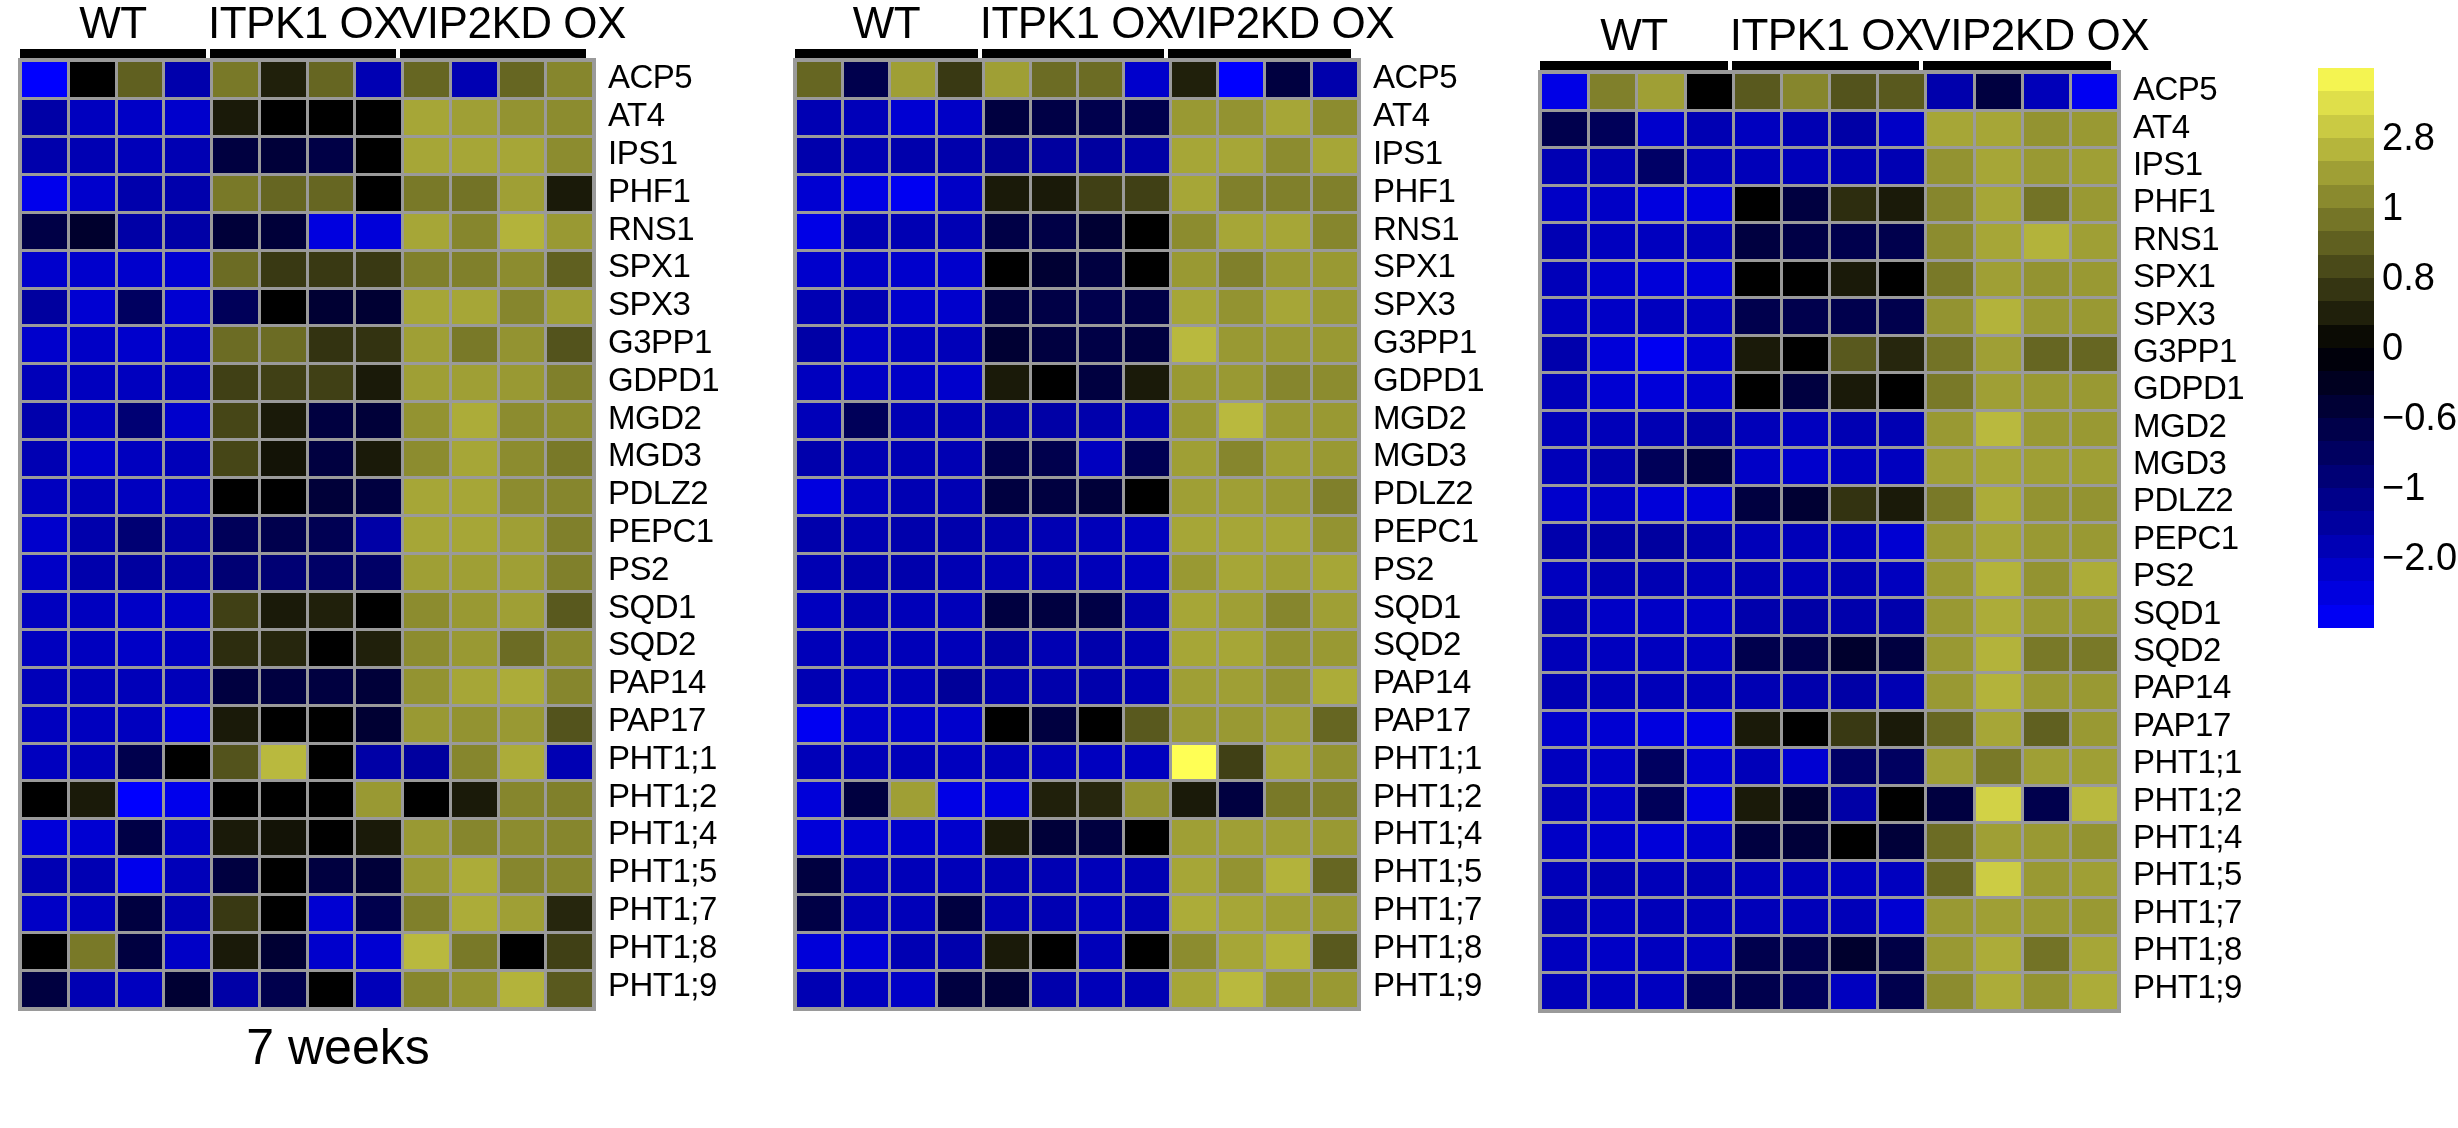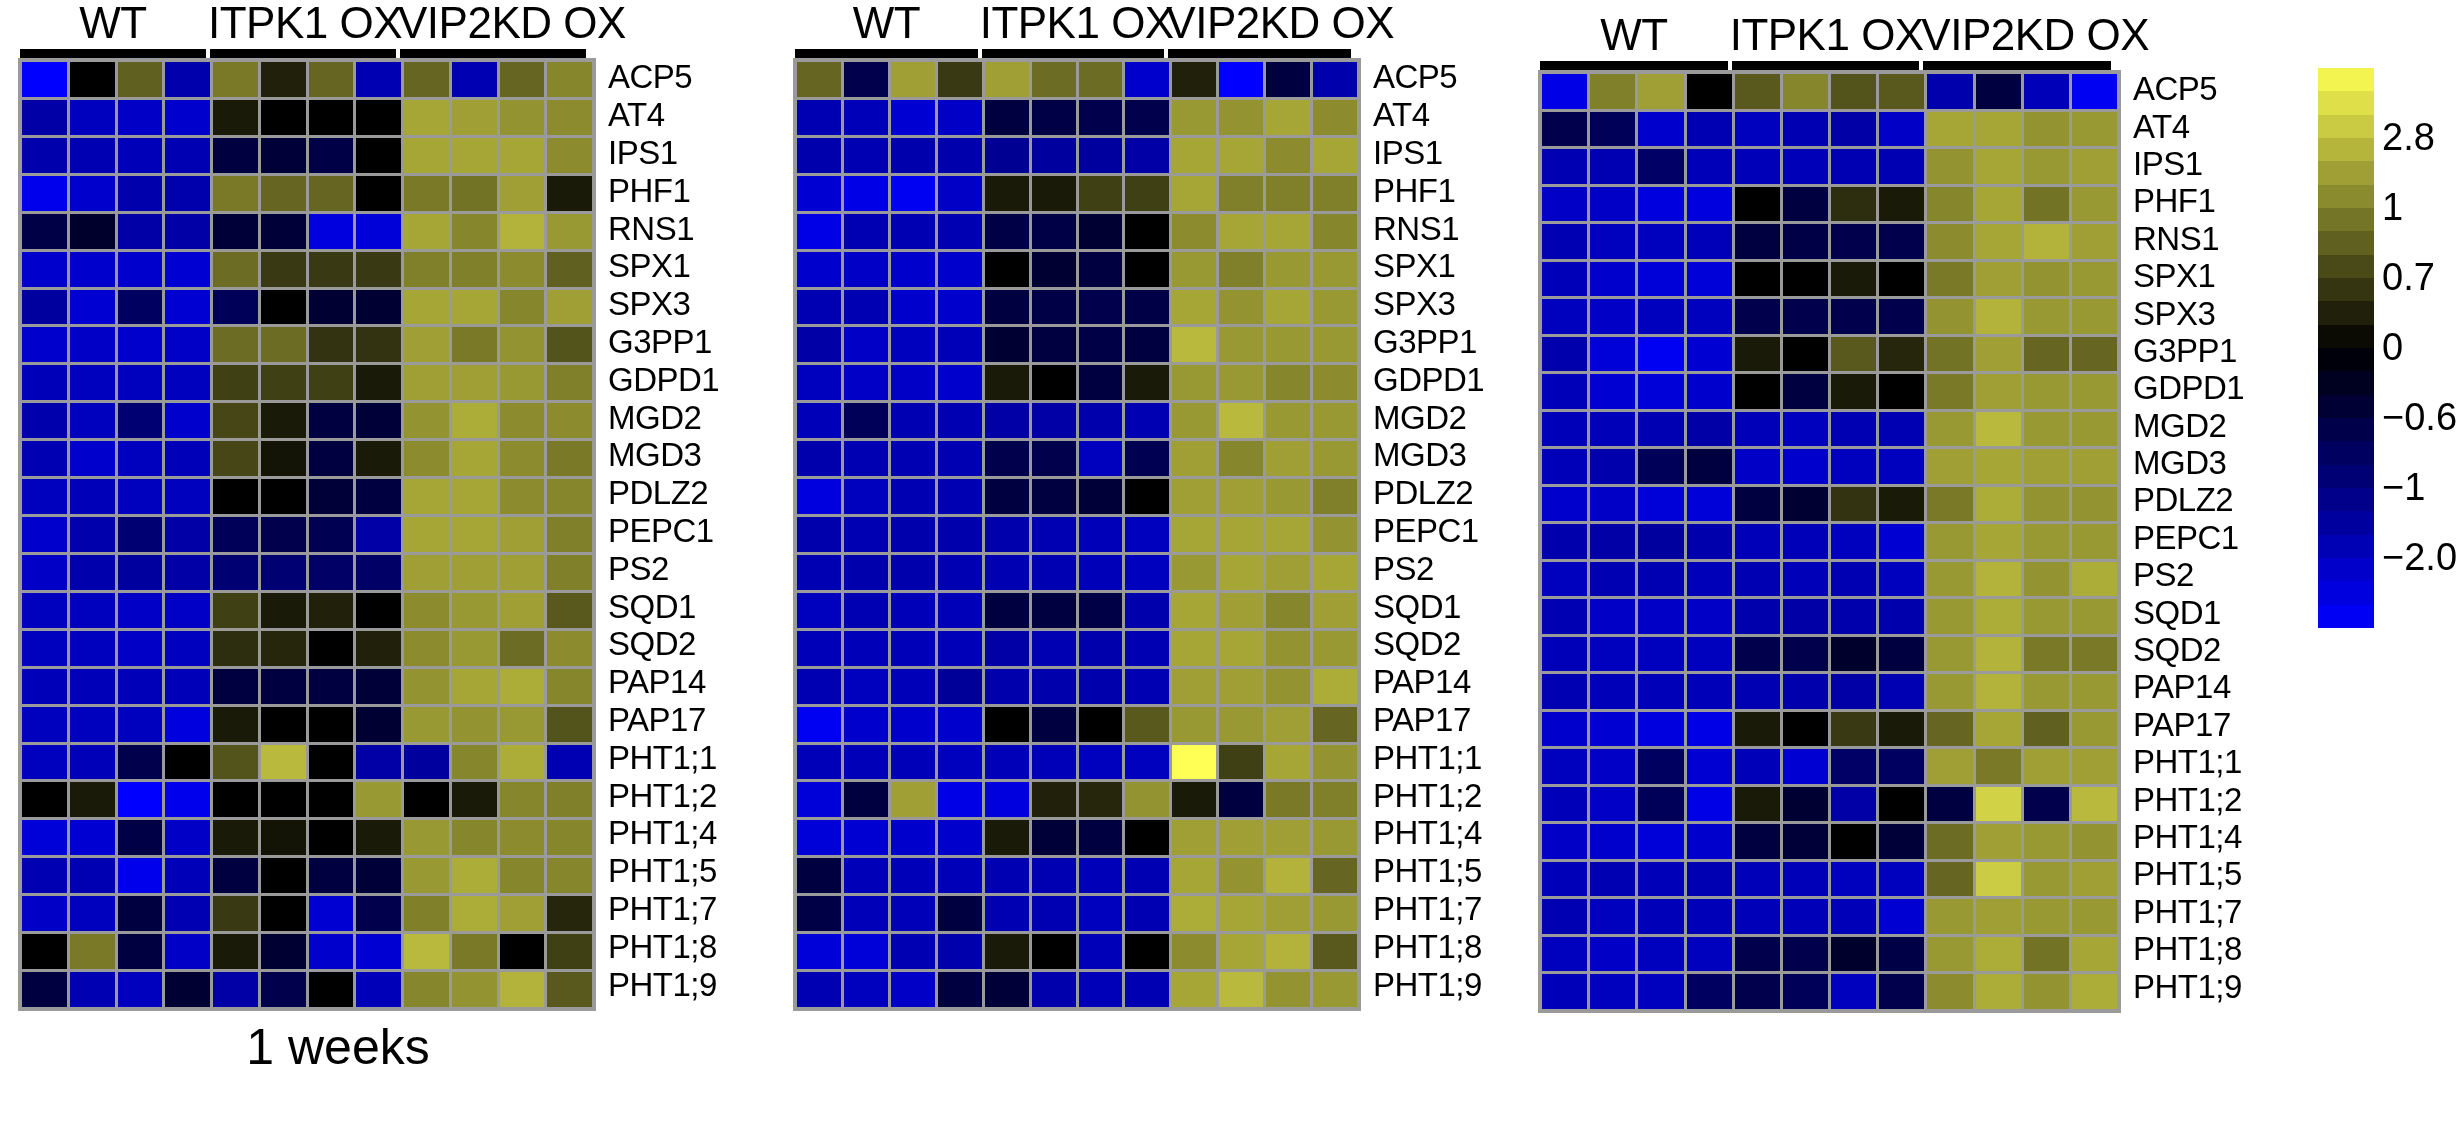--- a/index.html
+++ b/index.html
@@ -411,21 +411,21 @@
             <div class="row-label" style="height: 37.8px; font-size: 33px;">PHT1;1</div>
             <div class="row-label" style="height: 37.8px; font-size: 33px;">PHT1;2</div>
             <div class="row-label" style="height: 37.8px; font-size: 33px;">PHT1;4</div>
             <div class="row-label" style="height: 37.8px; font-size: 33px;">PHT1;5</div>
             <div class="row-label" style="height: 37.8px; font-size: 33px;">PHT1;7</div>
             <div class="row-label" style="height: 37.8px; font-size: 33px;">PHT1;8</div>
             <div class="row-label" style="height: 37.8px; font-size: 33px;">PHT1;9</div>
           </div>
       </div>
     </div>
-    <div class="time-label" style="left:0px; top:1018px; width:640px;">1 weeks</div>
+    <div class="time-label" style="left:0px; top:1018px; width:640px;">7 weeks</div>
   </div>
 
   <div class="panel" id="panel-1" style="left:793px; width:760px;">
     <div class="panel-inner">
       <div class="group-headers" style="width: 560px;">
           <div class="group" style="left: 0px; width: 186.667px; height: 58px;">
             <div class="group-label">WT</div>
             <div class="group-rule"></div>
           </div>
           <div class="group" style="left: 186.667px; width: 186.667px; height: 58px;">
@@ -1144,21 +1144,21 @@
         <div class="cb-seg" style="height: 23.3333px; background: rgb(0, 0, 138);"></div>
         <div class="cb-seg" style="height: 23.3333px; background: rgb(0, 0, 159);"></div>
         <div class="cb-seg" style="height: 23.3333px; background: rgb(0, 0, 181);"></div>
         <div class="cb-seg" style="height: 23.3333px; background: rgb(0, 0, 202);"></div>
         <div class="cb-seg" style="height: 23.3333px; background: rgb(0, 0, 223);"></div>
         <div class="cb-seg" style="height: 23.3333px; background: rgb(0, 0, 244);"></div>
       </div>
     <div class="cb-ticks" style="left:64px; top:0; width:76px; height:560px;">
         <div class="cb-tick" style="top: 50px;">2.8</div>
         <div class="cb-tick" style="top: 120px;">1</div>
-        <div class="cb-tick" style="top: 190px;">0.7</div>
+        <div class="cb-tick" style="top: 190px;">0.8</div>
         <div class="cb-tick" style="top: 260px;">0</div>
         <div class="cb-tick" style="top: 330px;">−0.6</div>
         <div class="cb-tick" style="top: 400px;">−1</div>
         <div class="cb-tick" style="top: 470px;">−2.0</div>
       </div>
   </div>
 
 </div>
 
 </body></html>

